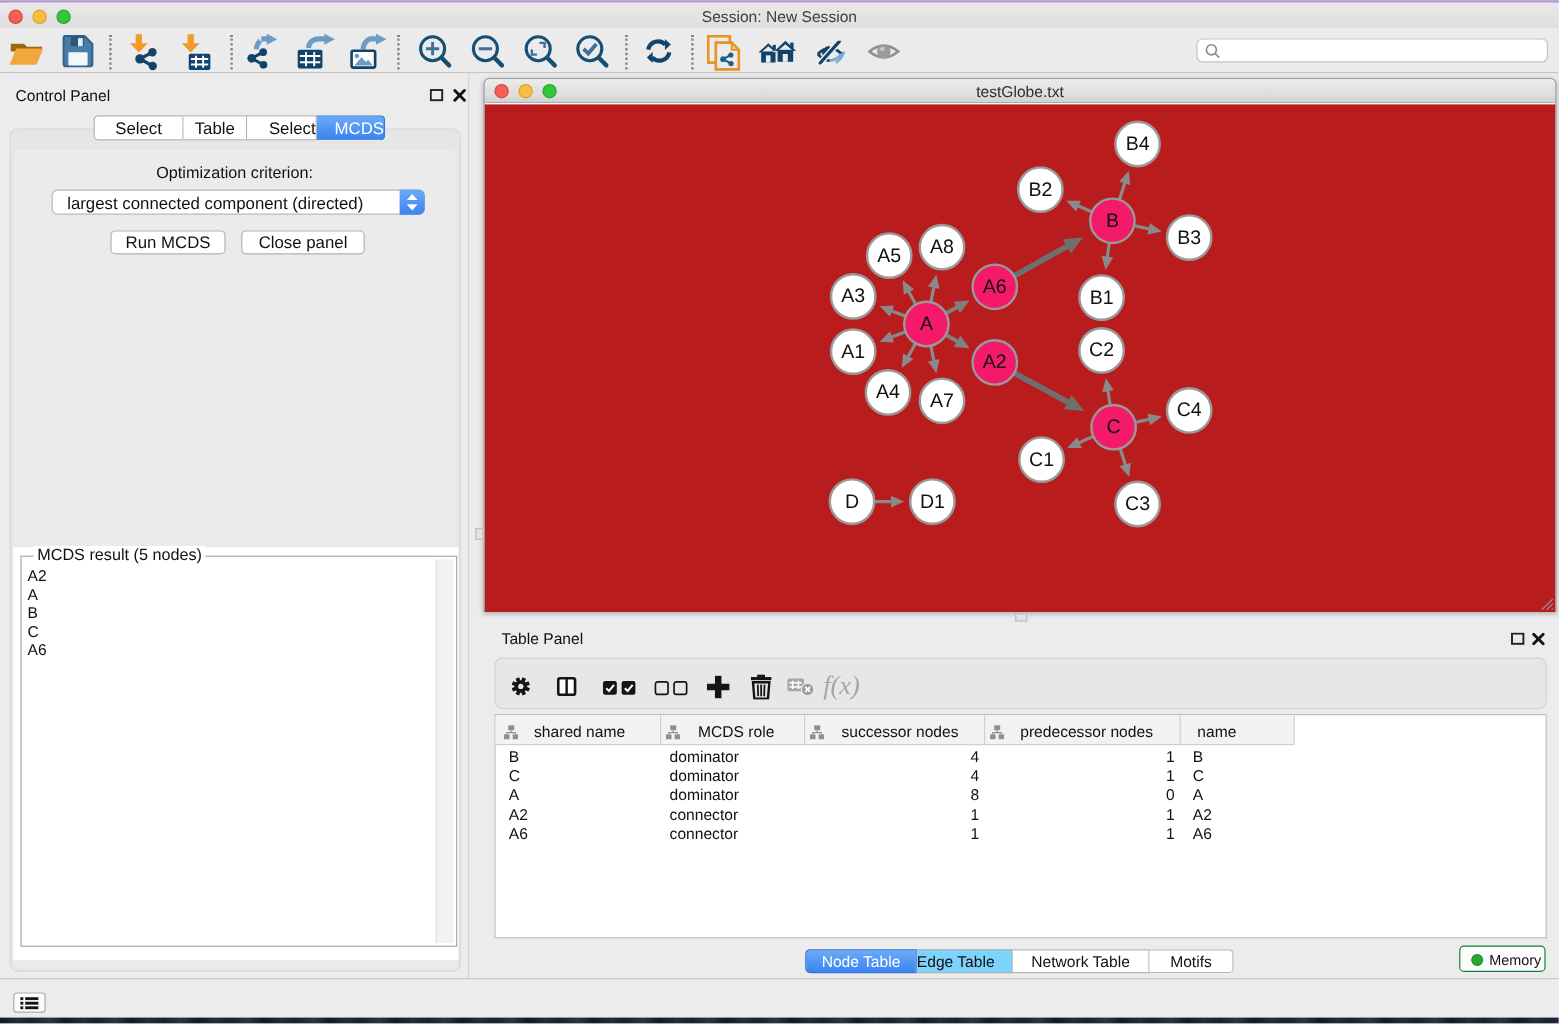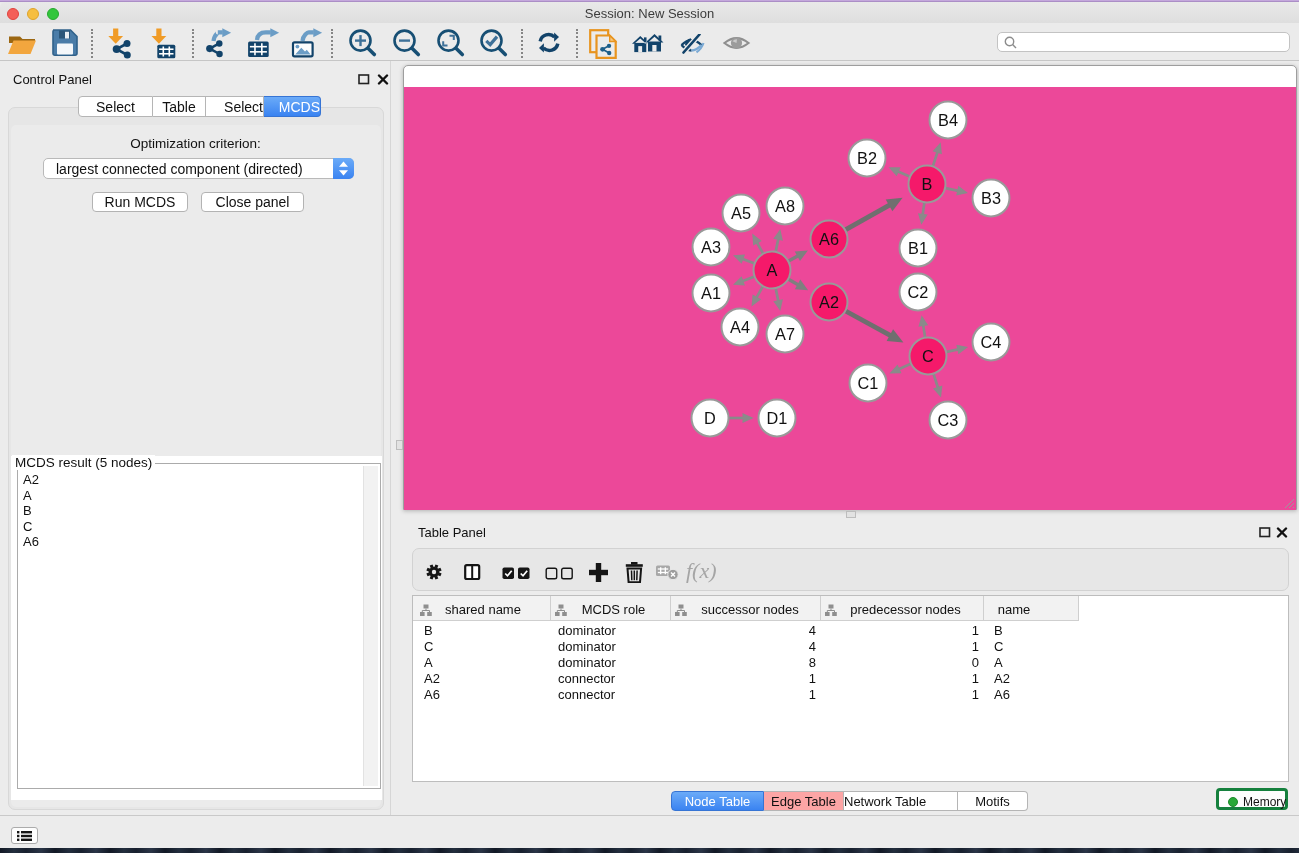--- a/index.html
+++ b/index.html
@@ -206,26 +206,32 @@
         <polygon points="6,12.3 10.5,17.4 15,12.3" fill="#fff"></polygon>
       </svg>
   </div>
 </div>
 
 <div class="abs" style="left:92px;top:192px;width:96px;height:20px;background:#fff;border:1px solid #b3b3b3;border-radius:4px;text-align:center;font-size:14px;line-height:19px;color:#111">Run MCDS</div>
 <div class="abs" style="left:201px;top:192px;width:103px;height:20px;background:#fff;border:1px solid #b3b3b3;border-radius:4px;text-align:center;font-size:14px;line-height:19px;color:#111">Close panel</div>
 
 <div class="abs" style="left:11px;top:456px;width:371px;height:344px;background:#fff"></div>
 <div class="abs" style="left:17px;top:463px;width:364px;height:326px;border:1px solid #ababab"></div>
-<div class="abs" style="left:12px;top:455px;background:#fff;padding:0 3px;font-size:13.5px;color:#111;z-index:5;line-height:15px">MCDS result (5 nodes)</div>
+<div class="abs" style="left:28px;top:455px;background:#fff;padding:0 3px;font-size:13.5px;color:#111;z-index:5;line-height:15px">MCDS result (5 nodes)</div>
 <div class="abs" style="left:19px;top:465px;width:361px;height:322px;background:#fff;font-size:13px;color:#111;line-height:15.6px;padding:7px 0 0 4px">A2<br>A<br>B<br>C<br>A6</div>
 <div class="abs" style="left:363px;top:466px;width:15px;height:320px;background:#f2f2f2;border-left:1px solid #e2e2e2"></div>
 
 <div class="abs" style="left:403px;top:65px;width:894px;height:445px;background:#fff;border:1px solid #9e9e9e;border-radius:5px 5px 0 0;box-shadow:0 1px 4px rgba(0,0,0,0.25)">
-  <div class="abs" style="left:0;top:21px;width:892px;height:423px;background:#ec4899">
+  <div class="abs" style="left:0;top:0;width:892px;height:20px;background:linear-gradient(#ececec,#dddddd 70%,#d2d2d2);border-bottom:1px solid #aaaaaa;border-radius:5px 5px 0 0">
+    <div class="abs" style="left:8px;top:4px;width:12px;height:12px;border-radius:50%;background:#f45f58;border:1px solid #e0443e"></div>
+    <div class="abs" style="left:28px;top:4px;width:12px;height:12px;border-radius:50%;background:#f6be40;border:1px solid #dfa32b"></div>
+    <div class="abs" style="left:48px;top:4px;width:12px;height:12px;border-radius:50%;background:#33c63c;border:1px solid #27a92f"></div>
+    <div class="abs" style="left:0;top:3px;width:892px;text-align:center;font-size:13px;color:#2e2e2e">testGlobe.txt</div>
+  </div>
+  <div class="abs" style="left:0;top:21px;width:892px;height:423px;background:#b91c1c">
 <svg width="892" height="423" viewBox="0 0 892 423" font-family="Liberation Sans, sans-serif">
         <line x1="364.5" y1="176.5" x2="352.5" y2="154.6" stroke="#8a8a8a" stroke-width="2.7"></line>
         <polygon points="348.2,146.6 357.8,154.0 349.2,158.6" fill="#8a8a8a"></polygon>
         <line x1="369.5" y1="175.7" x2="374.5" y2="150.8" stroke="#8a8a8a" stroke-width="2.7"></line>
         <polygon points="376.3,142.0 378.9,153.8 369.3,151.8" fill="#8a8a8a"></polygon>
         <line x1="361.1" y1="180.4" x2="337.4" y2="171.5" stroke="#8a8a8a" stroke-width="2.7"></line>
         <polygon points="329.0,168.3 341.0,167.6 337.6,176.8" fill="#8a8a8a"></polygon>
         <line x1="361.1" y1="185.6" x2="337.4" y2="194.5" stroke="#8a8a8a" stroke-width="2.7"></line>
         <polygon points="329.0,197.7 337.6,189.2 341.0,198.4" fill="#8a8a8a"></polygon>
         <line x1="364.4" y1="189.5" x2="351.9" y2="211.7" stroke="#8a8a8a" stroke-width="2.7"></line>
@@ -466,36 +472,36 @@
     <div class="abs" style="left:581px;top:49px">A2</div>
   <div class="abs" style="left:11px;top:65px">A6</div>
     <div class="abs" style="left:145px;top:65px">connector</div>
     <div class="abs" style="left:250px;top:65px;width:153px;text-align:right">1</div>
     <div class="abs" style="left:420px;top:65px;width:146px;text-align:right">1</div>
     <div class="abs" style="left:581px;top:65px">A6</div>
 </div>
 
 <div class="abs" style="left:671px;top:791px;height:20px;font-size:13px;color:#111">
   <div class="abs" style="left:0;top:0;width:93px;height:20px;background:linear-gradient(#6babf8,#3a83f1);border:1px solid #3674d4;border-radius:4px 0 0 4px;text-align:center;line-height:19px;color:#fff">Node Table</div>
-  <div class="abs" style="left:93px;top:0;width:80px;height:20px;background:#fca5a5;border:1px solid #b5b5b5;border-left:none;text-align:center;line-height:19px">Edge Table</div>
-  <div class="abs" style="left:173px;top:0;width:114px;height:20px;background:#fff;border:1px solid #b5b5b5;border-left:none;text-align:left;line-height:19px">Network Table</div>
+  <div class="abs" style="left:93px;top:0;width:80px;height:20px;background:#7dd3fc;border:1px solid #b5b5b5;border-left:none;line-height:19px">Edge Table</div>
+  <div class="abs" style="left:173px;top:0;width:114px;height:20px;background:#fff;border:1px solid #b5b5b5;border-left:none;text-align:center;line-height:19px">Network Table</div>
   <div class="abs" style="left:287px;top:0;width:70px;height:20px;background:#fff;border:1px solid #b5b5b5;border-left:none;border-radius:0 4px 4px 0;text-align:center;line-height:19px">Motifs</div>
 </div>
 
 <div class="abs" style="left:0;top:815px;width:1299px;height:33px;background:#ececec;border-top:1px solid #c9c9c9"></div>
 <div class="abs" style="left:11px;top:827px;width:27px;height:17px;background:#fdfdfd;border:1px solid #ababab;border-radius:3px">
   <svg width="25" height="15">
       <g fill="#151515">
         <rect x="5" y="3" width="2.4" height="2.4"></rect>
         <rect x="9" y="3" width="11" height="2.4"></rect>
         <rect x="5" y="6.8" width="2.4" height="2.4"></rect>
         <rect x="9" y="6.8" width="11" height="2.4"></rect>
         <rect x="5" y="10.6" width="2.4" height="2.4"></rect>
         <rect x="9" y="10.6" width="11" height="2.4"></rect>
       </g>
     </svg>
 </div>
-<div class="abs" style="left:1216px;top:788px;width:72px;height:22px;background:#fdfdfd;border:3px solid #15803d;border-radius:4px">
+<div class="abs" style="left:1216px;top:788px;width:72px;height:22px;background:#fdfdfd;border:1px solid #15803d;border-radius:4px">
   <div class="abs" style="left:9px;top:6px;width:10px;height:10px;border-radius:50%;background:#27a837;border:1px solid #1d8a2b"></div>
   <div class="abs" style="left:24px;top:4px;font-size:12px;color:#111">Memory</div>
 </div>
 
 <div class="abs" style="left:0;top:848px;width:1299px;height:5px;background:repeating-linear-gradient(90deg,#121925 0px,#232e3e 14px,#18202e 26px,#2a3547 41px,#121925 55px)"></div>
 
 </body></html>

